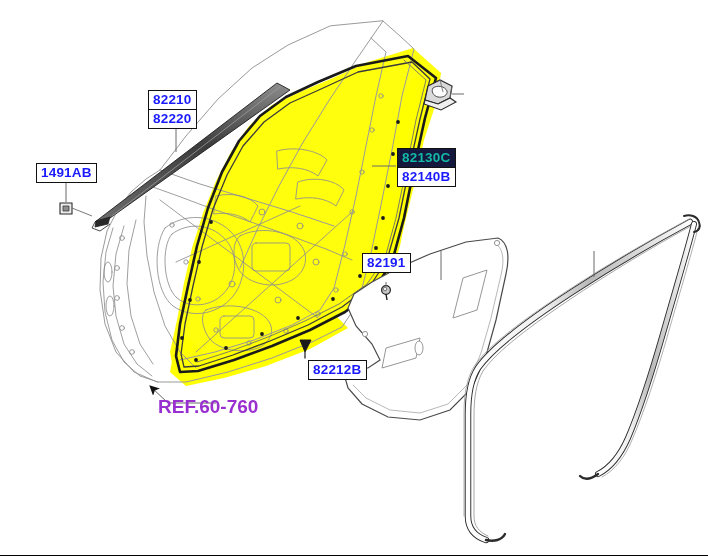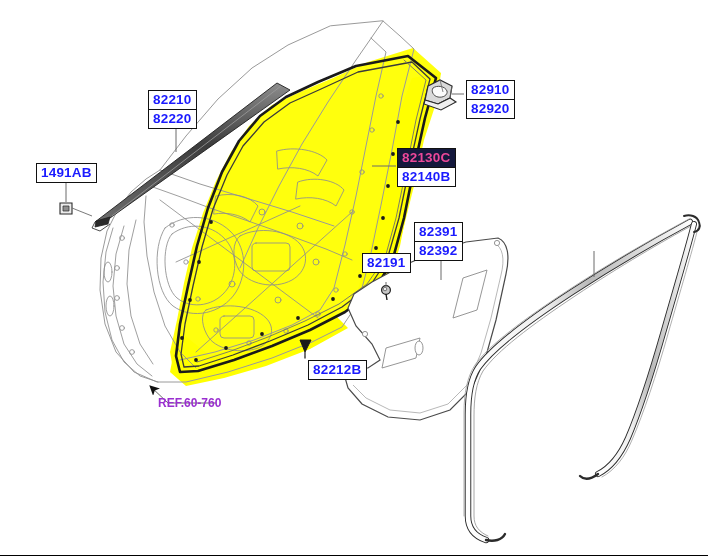--- a/index.html
+++ b/index.html
@@ -46,27 +46,27 @@
     padding: 1px 4px 2px 4px;
     line-height: 15px;
     white-space: nowrap;
     text-align: center;
   }
   .callout .cell + .cell {
     border-top: 1px solid #111111;
   }
   .callout .cell.sel {
     background: #14183c;
-    color: #ec4899;
+    color: #14b8a6;
   }
   
   .reftext {
     position: absolute;
     font-family: "Liberation Sans", sans-serif;
-    font-size: 12px;
+    font-size: 19px;
     font-weight: 700;
     color: #9a2fd0;
     white-space: nowrap;
     z-index: 40;
   }
 </style>
 </head>
 <body>
 
 <div id="canvas">
@@ -310,34 +310,26 @@
 
   <div class="callout" style="left:148px; top:90px;">
     <div class="cell">82210</div>
     <div class="cell">82220</div>
   </div>
 
   <div class="callout" style="left:36px; top:163px;justify-content:flex-end;">
     <div class="cell">1491AB</div>
   </div>
 
-  <div class="callout" style="left:466px; top:80px;">
-    <div class="cell">82910</div>
-    <div class="cell">82920</div>
-  </div>
 
   <div class="callout" style="left:397px; top:148px;">
     <div class="cell sel">82130C</div>
     <div class="cell">82140B</div>
   </div>
 
-  <div class="callout" style="left:414px; top:222px;">
-    <div class="cell">82391</div>
-    <div class="cell">82392</div>
-  </div>
 
 
   <div class="callout" style="left:362px; top:253px;">
     <div class="cell">82191</div>
   </div>
 
   <div class="callout" style="left:280px; top:360px;margin-left:28px;">
     <div class="cell">82212B</div>
   </div>
 

